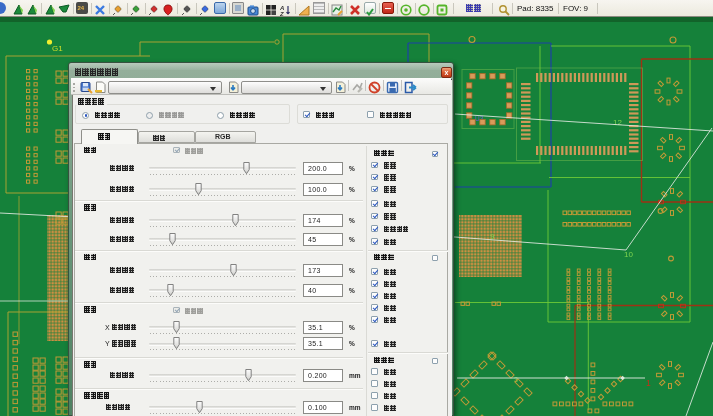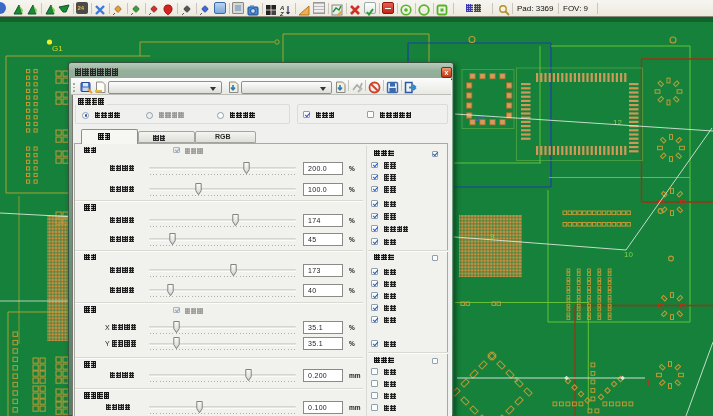--- a/index.html
+++ b/index.html
@@ -560,21 +560,21 @@
         <rect x="4.5" y="4.5" width="3" height="3" fill="#55b52a"></rect>
       </svg></i>
     <div class="sep" style="left:453px"></div>
     <b style="position:absolute;left:466px;top:4px;display:inline-block;width:16.0px;height:8px;background-image:repeating-linear-gradient(0deg,#3b3bb0 0 1.05px,transparent 1.05px 1.9px),repeating-linear-gradient(90deg,#3b3bb0 0 .85px,transparent .85px 2.2px),linear-gradient(rgba(45,45,45,.30),rgba(45,45,45,.30));-webkit-mask-image:repeating-linear-gradient(90deg,#000 0 7.0px,transparent 7.0px 8px);"></b>
     <div class="sep" style="left:492px"></div>
     <i class="ic" style="left:498px;"><svg width="12" height="12">
         <circle cx="5" cy="5" r="3.2" fill="#f8f4e0" stroke="#b09030" stroke-width="1.4"></circle>
         <path d="M7.5 7.5 L11 11" stroke="#b09030" stroke-width="1.8"></path>
       </svg></i>
     <div class="sep" style="left:512px"></div>
-    <b style="position:absolute;left:517px;top:3.5px;font-size:8px;color:#111;font-weight:normal;font-style:normal">Pad: 3369</b>
+    <b style="position:absolute;left:517px;top:3.5px;font-size:8px;color:#111;font-weight:normal;font-style:normal">Pad: 8335</b>
     <div class="sep" style="left:558px"></div>
     <b style="position:absolute;left:563px;top:3.5px;font-size:8px;color:#111;font-weight:normal;font-style:normal">FOV: 9</b>
     <div class="sep" style="left:597px"></div>
   </div>
 <div class="ab" style="left:68px;top:62px;width:386px;height:354px;background:linear-gradient(#96b09c,#6b987c 45%,#4f8162);border:1px solid #37513f;border-radius:3px 3px 0 0;box-shadow:2px 2px 5px rgba(0,0,0,.45)">
     <b style="position:absolute;left:6px;top:5px;display:inline-block;width:44.4px;height:7.5px;background-image:repeating-linear-gradient(0deg,#252525 0 1.05px,transparent 1.05px 2.1px),repeating-linear-gradient(90deg,#252525 0 .85px,transparent .85px 2.5px),linear-gradient(rgba(45,45,45,.30),rgba(45,45,45,.30));-webkit-mask-image:repeating-linear-gradient(90deg,#000 0 6.4px,transparent 6.4px 7.4px);"></b>
     <div class="ab" style="left:0;top:0;width:100%;height:7px;background:linear-gradient(rgba(255,255,255,.32),rgba(255,255,255,.05));border-radius:3px 3px 0 0"></div>
     <div class="ab" style="left:372px;top:3.5px;width:11px;height:11px;background:linear-gradient(#efa27c,#d95f33 45%,#bc3a17);border:1px solid #7d2912;border-radius:2px;color:#fff;font-size:7px;line-height:10px;text-align:center;font-weight:bold">x</div>
     <div class="ab" style="left:3px;top:16px;width:380px;height:338px;background:#f0f0ee;border-top:1px solid #3f3f3f;border-left:1px solid #77776f"></div>
   </div>

